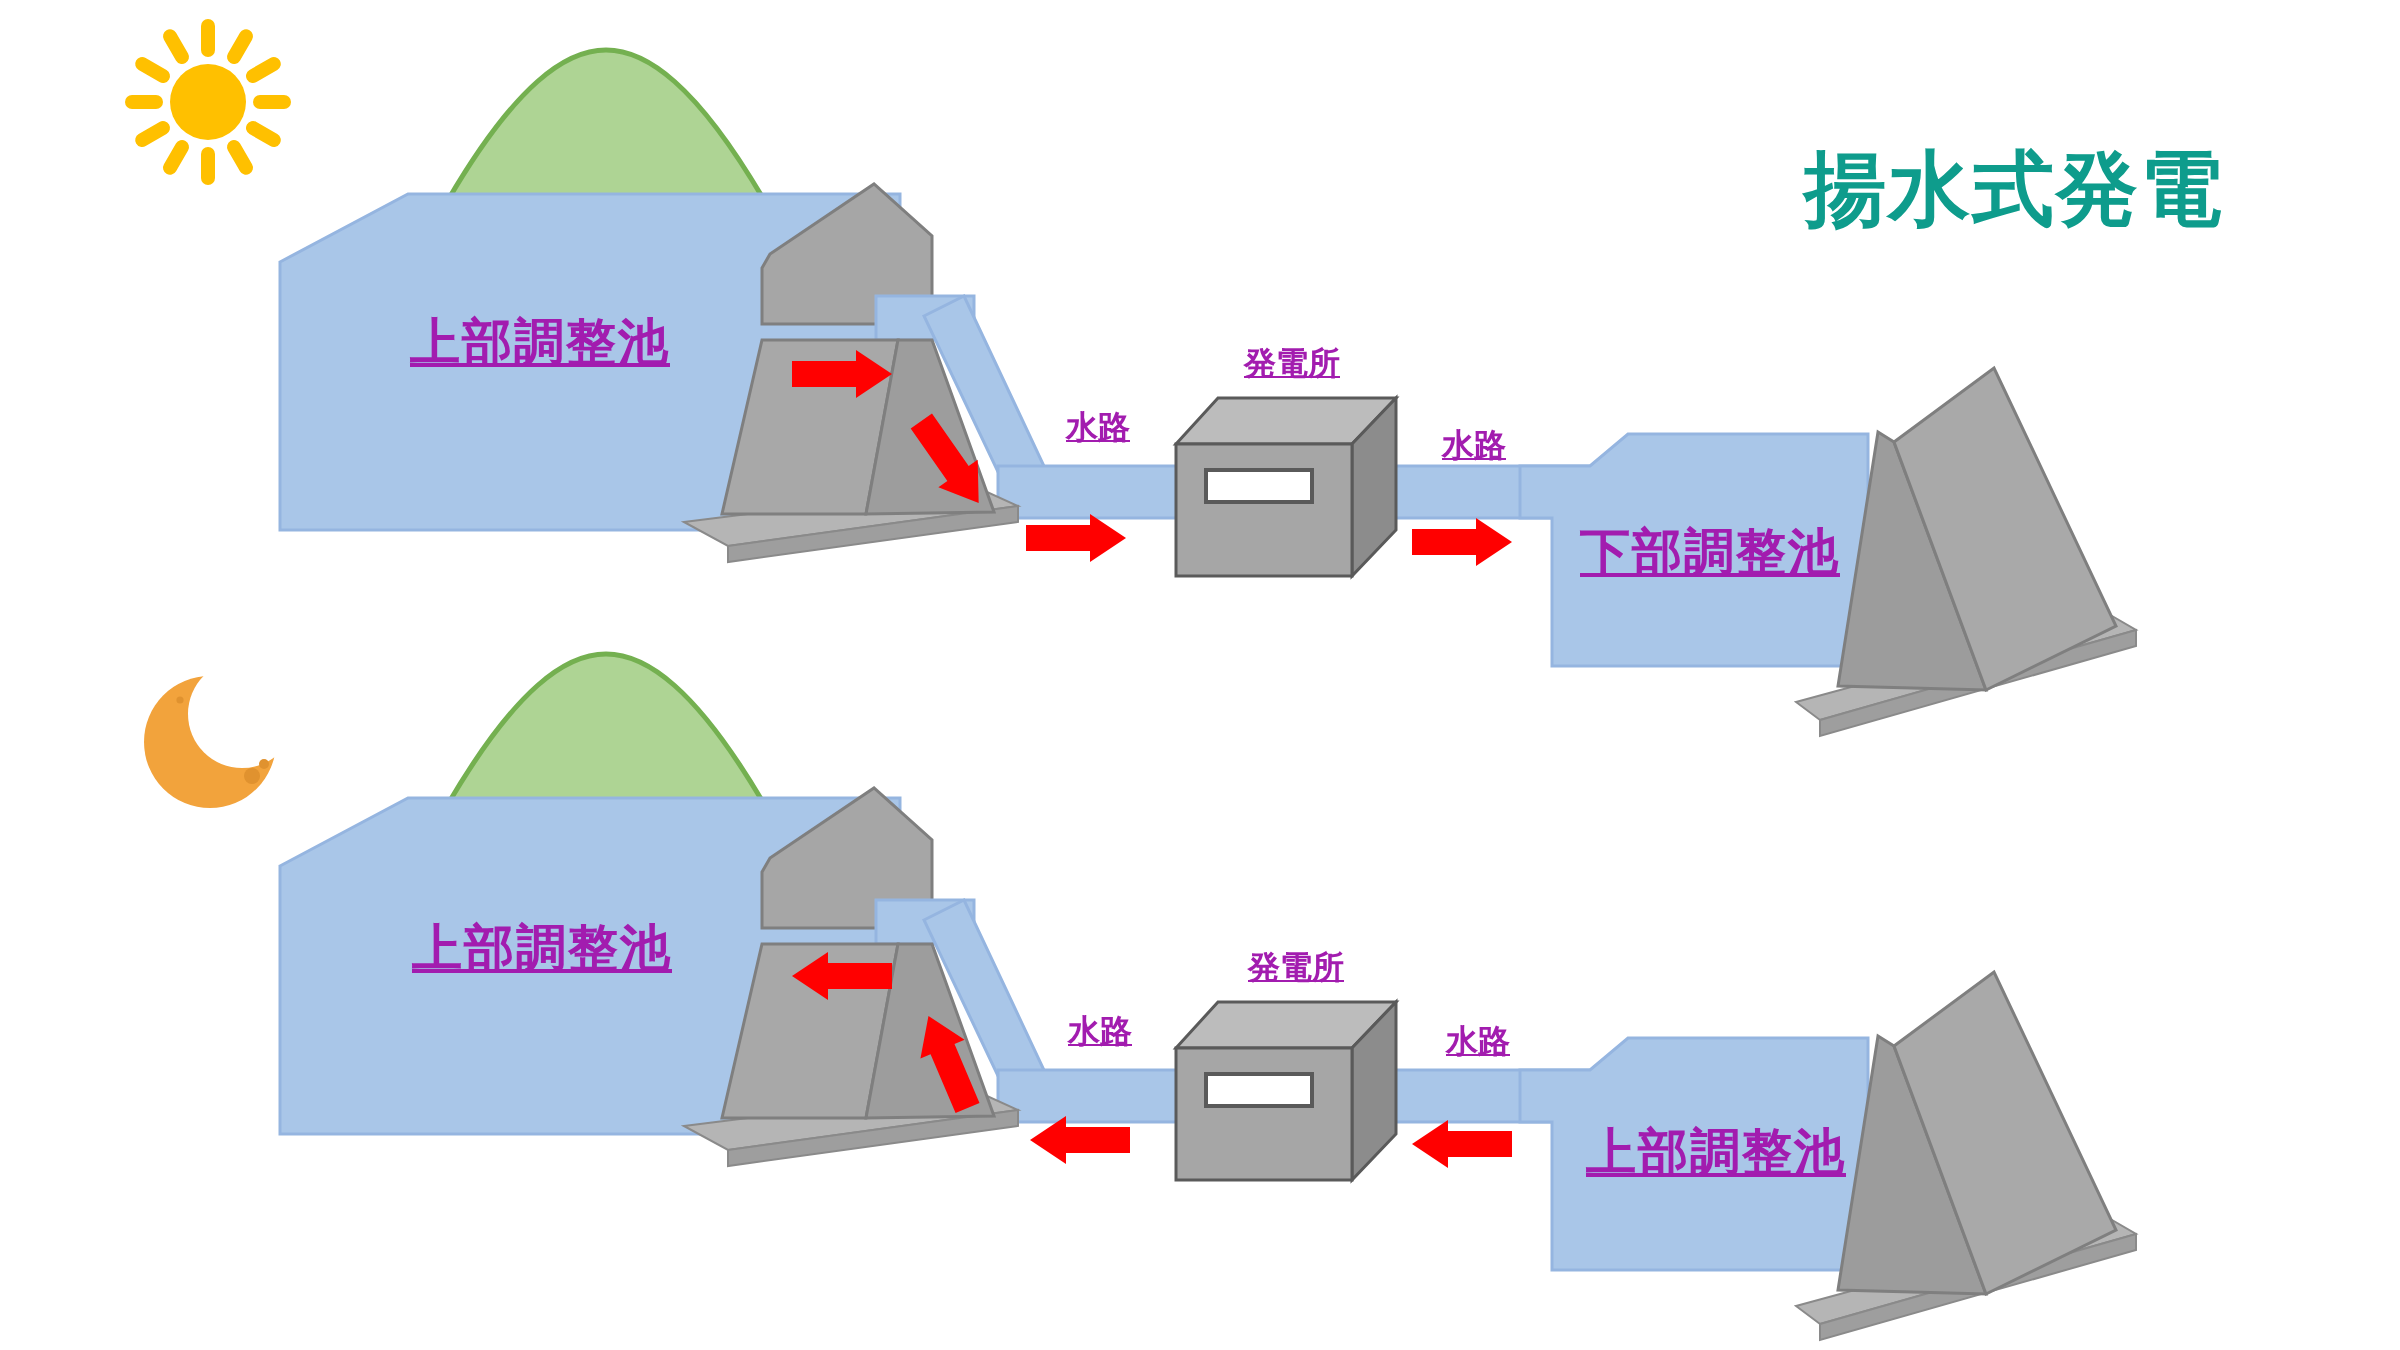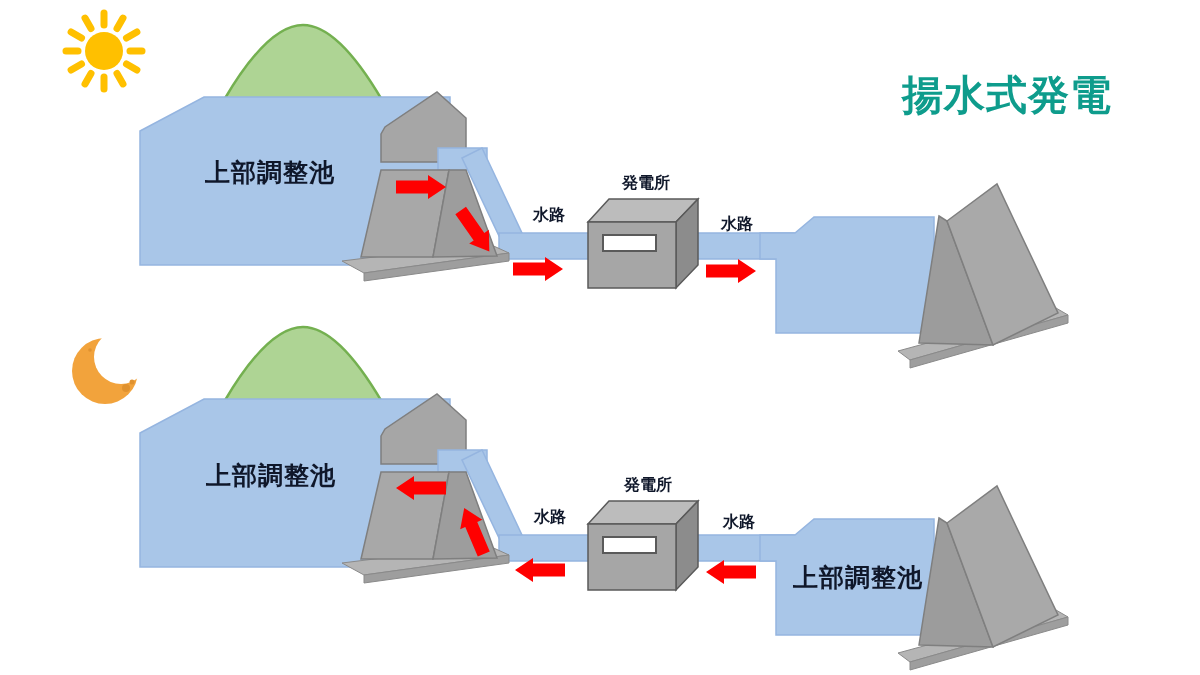--- a/index.html
+++ b/index.html
@@ -3,21 +3,21 @@
 <meta charset="utf-8">
 <style>
   html,body{margin:0;padding:0;background:#fff;}
   #stage{
     position:relative;width:1200px;height:675px;background:#ffffff;
     overflow:hidden;font-family:"Liberation Sans","DejaVu Sans",sans-serif;
   }
   #art{position:absolute;left:0;top:0;}
   .lbl{
     position:absolute;transform:translate(-50%,-50%);
-    color:#0f172a;font-weight:bold;white-space:nowrap;line-height:1;
+    color:#a21caf;font-weight:bold;white-space:nowrap;line-height:1;text-decoration:underline;
   }
   .lbl-big{font-size:25px;letter-spacing:1px;}
   .lbl-small{font-size:16px;text-align:center;}
   .title{
     position:absolute;transform:translate(-50%,-50%);
     font-size:41px;font-weight:bold;color:#0E9C8C;letter-spacing:1px;white-space:nowrap;
   }
 </style>
 </head>
 <body>
@@ -112,20 +112,21 @@
       <circle cx="90" cy="350" r="1.8" fill="#E0922F"></circle>
     </g>
   </svg>
 
   <div class="title" style="left:1007px;top:95px;">揚水式発電</div>
 
   <div class="lbl lbl-big" style="left:270px;top:172px;">上部調整池</div>
   <div class="lbl lbl-small" style="left:646px;top:183px;">発電所</div>
   <div class="lbl lbl-small" style="left:549px;top:215px;">水路</div>
   <div class="lbl lbl-small" style="left:737px;top:224px;">水路</div>
+  <div class="lbl lbl-big" style="left:855px;top:277px;">下部調整池</div>
 
   <div class="lbl lbl-big" style="left:271px;top:475px;">上部調整池</div>
   <div class="lbl lbl-small" style="left:648px;top:485px;">発電所</div>
   <div class="lbl lbl-small" style="left:550px;top:517px;">水路</div>
   <div class="lbl lbl-small" style="left:739px;top:522px;">水路</div>
   <div class="lbl lbl-big" style="left:858px;top:577px;">上部調整池</div>
 
 </div>
 
 </body></html>

